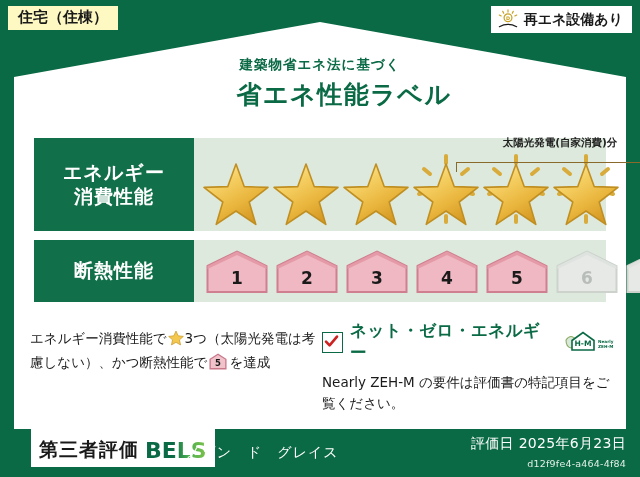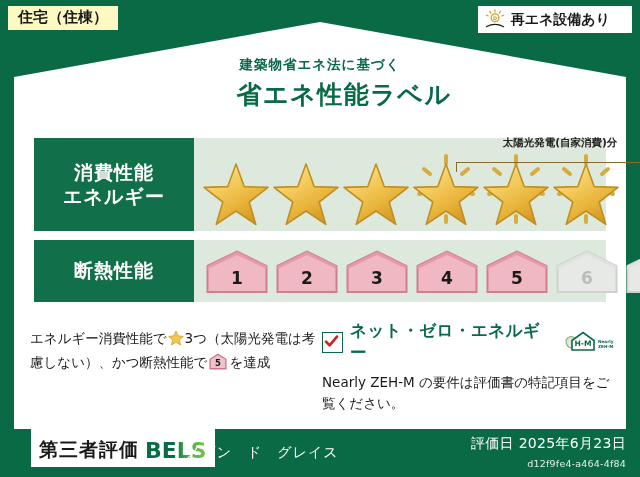--- a/index.html
+++ b/index.html
@@ -18,21 +18,21 @@
     background:#fef9c3;
     padding:4px 10px 5px 10px;
     font-size:15px;font-weight:bold;color:#1a1a1a;
     letter-spacing:0px;line-height:1;
     z-index:6;
   }
   
   .badge-reene{
     position:absolute;right:8px;top:6px;
     background:#ffffff;
-    padding:3px 22px 4px 6px;
+    padding:3px 9px 4px 6px;
     display:flex;align-items:center;gap:5px;
     font-size:14px;font-weight:bold;color:#1a1a1a;
     line-height:1;z-index:6;
   }
   .sun-ic{width:22px;height:20px;display:block;}
 
   
   .panel{
     position:absolute;left:14px;top:22px;width:612px;height:407px;
     background:#ffffff;
@@ -138,22 +138,22 @@
 
   <div class="panel"></div>
 
   <div class="title-wrap">
     <div class="title-sub">建築物省エネ法に基づく</div>
     <div class="title-main">省エネ性能ラベル</div>
   </div>
 
   <div class="row row-energy">
     <div class="row-label">
+      <span>エネルギー</span>
       <span>消費性能</span>
-      <span>エネルギー</span>
     </div>
     <div class="row-band">
       <div class="solar-note">太陽光発電(自家消費)分</div>
       <div class="solar-bracket"></div>
       <div class="stars" id="stars-container">
           <div class="star-cell">
             <svg width="68" height="78" viewBox="0 0 68 78">
               <defs>
                 <linearGradient id="sg0" x1="0" y1="0" x2="0.6" y2="1">
                   <stop offset="0%" stop-color="#fdf0bd"></stop>

